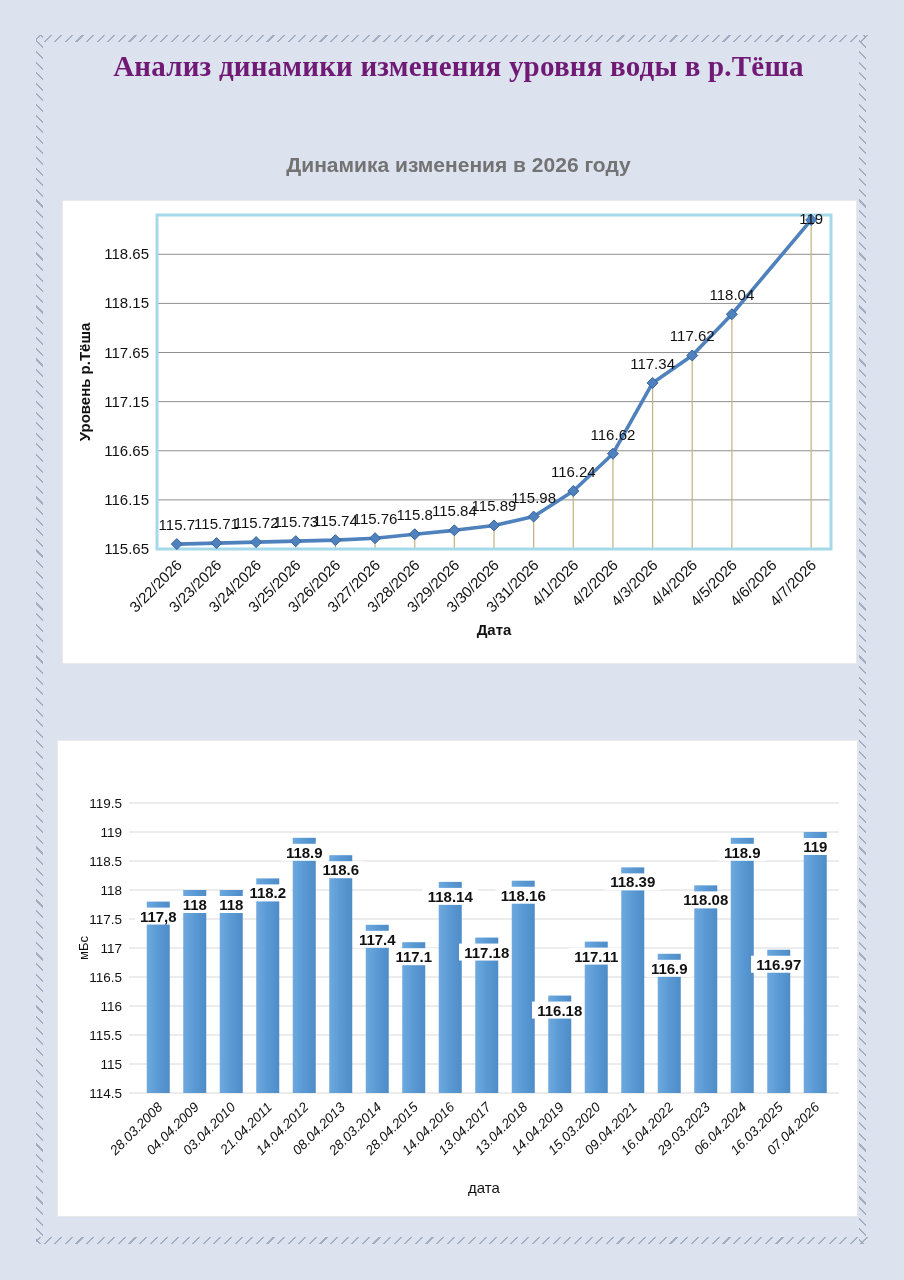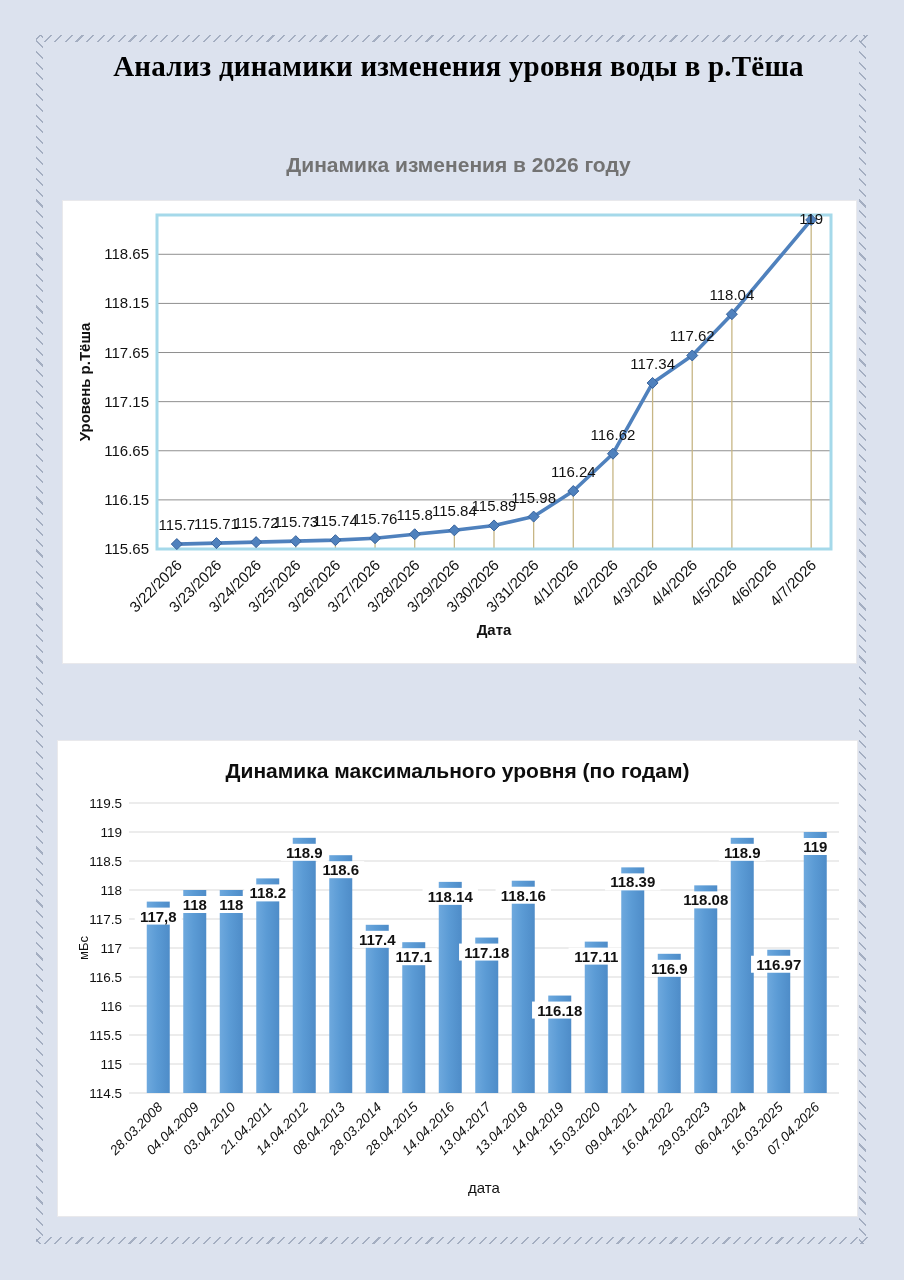--- a/index.html
+++ b/index.html
@@ -14,21 +14,21 @@
     background:repeating-linear-gradient(135deg,transparent 0 2.5px,#96a1b6 2.5px 4px,transparent 4px 7.5px);}
   .zz-v{top:35px;bottom:36px;width:7px;
     background:repeating-linear-gradient(45deg,transparent 0 2.5px,#96a1b6 2.5px 4px,transparent 4px 7.5px);}
   .zz-top{top:35px;}
   .zz-bottom{bottom:36px;}
   .zz-left{left:36px;}
   .zz-right{right:38px;}
   .main-title{
     position:absolute;top:50px;left:62px;width:793px;margin:0;
     text-align:center;font-family:"Liberation Serif","DejaVu Serif",serif;
-    font-size:29px;font-weight:bold;color:#000000;letter-spacing:.2px;
+    font-size:29px;font-weight:bold;color:#701a75;letter-spacing:.2px;
   }
   .chart1-title{
     position:absolute;top:153px;left:62px;width:793px;
     text-align:center;font-size:21px;font-weight:bold;color:#737373;
   }
   .panel{position:absolute;background:#ffffff;border:1px solid #e9e9ec;}
   .panel1{left:62px;top:200px;width:793px;height:462px;}
   .panel2{left:57px;top:740px;width:799px;height:475px;}
   .chart2-title{
     position:absolute;top:18px;left:0;width:100%;
@@ -139,21 +139,20 @@
         <text transform="translate(674.8823529411765,365) rotate(-45)" text-anchor="end" font-size="15">4/5/2026</text>
         <text transform="translate(714.5294117647059,365) rotate(-45)" text-anchor="end" font-size="15">4/6/2026</text>
         <text transform="translate(754.1764705882354,365) rotate(-45)" text-anchor="end" font-size="15">4/7/2026</text>
       </g>
       <text x="431" y="434" text-anchor="middle" font-size="15" font-weight="bold">Дата</text>
       <text transform="translate(27,181) rotate(-90)" text-anchor="middle" font-size="15" font-weight="bold">Уровень р.Тёша</text>
     </svg>
 </div>
 
 <div class="panel panel2">
-  <div class="chart2-title">Динамика максимального уровня (по годам)</div>
   <svg id="bar-svg" width="797" height="473" viewBox="0 0 797 473">
       <defs>
         <linearGradient id="barGrad" x1="0" y1="0" x2="1" y2="0">
           <stop offset="0%" stop-color="#6ea9de"></stop>
           <stop offset="45%" stop-color="#5b9bd5"></stop>
           <stop offset="100%" stop-color="#4e8cc8"></stop>
         </linearGradient>
       </defs>
       <g>
         <line x1="71" y1="352" x2="781" y2="352" stroke="#d9d9d9" stroke-width="1.2"></line>

